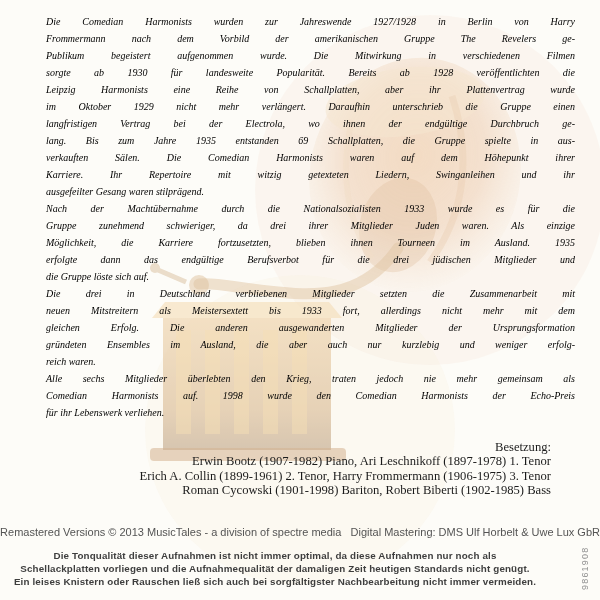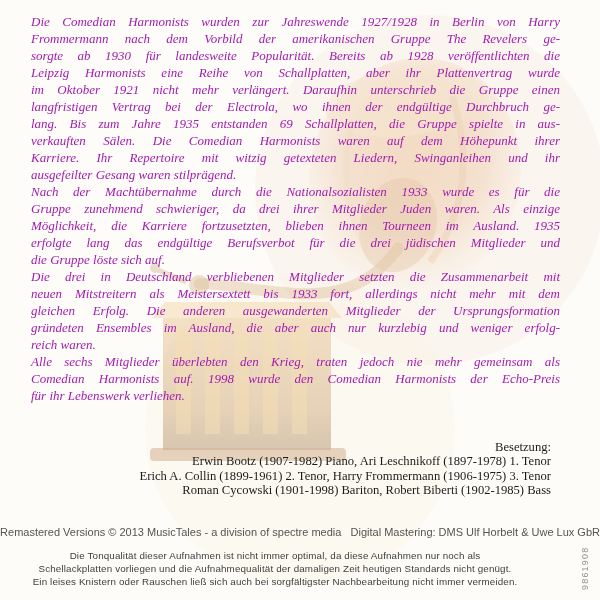--- a/index.html
+++ b/index.html
@@ -5,44 +5,44 @@
   html,body{margin:0;padding:0;}
   body{
     width:600px;height:600px;position:relative;overflow:hidden;
     background:#fdfcf8;
     font-family:"Liberation Serif", serif;
   }
   
   .bg-art{position:absolute;left:0;top:0;width:600px;height:600px;z-index:0;opacity:.55;}
   
   .liner{
-    position:absolute;left:31px;top:13px;width:529px;z-index:2;
-    font-style:italic;font-size:13px;line-height:17px;
-    color:#a21caf;
+    position:absolute;left:46px;top:13px;width:529px;z-index:2;
+    font-style:italic;font-size:10px;line-height:17px;
+    color:#000000;
   }
   .liner .jln{text-align:justify;text-align-last:justify;white-space:nowrap;}
   .liner .jln.pend{text-align-last:left;}
   
   .lineup{
     position:absolute;right:49px;top:440px;z-index:2;text-align:right;
     font-size:12.6px;line-height:14.3px;color:#1b1b1b;
     font-family:"Liberation Serif", serif;
   }
   .lineup .ln{white-space:pre;}
   
   .credits{
     position:absolute;left:0;width:600px;top:527px;z-index:2;text-align:right;
     font-family:"Liberation Sans", sans-serif;
     font-size:11px;line-height:11.5px;color:#545454;
   }
   .credits .ln{white-space:pre;}
   
   .note{
     position:absolute;left:0;width:550px;top:549px;z-index:2;text-align:center;
-    font-family:"Liberation Sans", sans-serif;font-weight:normal;
+    font-family:"Liberation Sans", sans-serif;font-weight:bold;
     font-size:9.8px;line-height:13px;color:#3e3e3e;letter-spacing:.15px;
   }
   .note .ln{white-space:pre;}
   
   .catalog{
     position:absolute;right:10px;top:526px;height:64px;z-index:2;
     writing-mode:vertical-rl;transform:rotate(180deg);
     font-family:"Liberation Sans", sans-serif;
     font-size:9px;letter-spacing:1.2px;color:#8f8f8f;
   }
@@ -93,32 +93,33 @@
     <rect x="234" y="330" width="15" height="104" fill="#f0c87f" opacity="0.5"></rect>
     <rect x="263" y="330" width="15" height="104" fill="#f0c87f" opacity="0.5"></rect>
     <rect x="292" y="330" width="15" height="104" fill="#f0c87f" opacity="0.5"></rect>
     <rect x="150" y="448" width="196" height="13" rx="4" fill="#b3793c" opacity="0.55"></rect>
   </g>
 </svg>
 
 <div class="liner">
     <div class="jln">Die Comedian Harmonists wurden zur Jahreswende 1927/1928 in Berlin von Harry</div>
     <div class="jln">Frommermann nach dem Vorbild der amerikanischen Gruppe The Revelers ge-</div>
+    <div class="jln">Publikum begeistert aufgenommen wurde. Die Mitwirkung in verschiedenen Filmen</div>
     <div class="jln">sorgte ab 1930 für landesweite Popularität. Bereits ab 1928 veröffentlichten die</div>
     <div class="jln">Leipzig Harmonists eine Reihe von Schallplatten, aber ihr Plattenvertrag wurde</div>
-    <div class="jln">im Oktober 1921 nicht mehr verlängert. Daraufhin unterschrieb die Gruppe einen</div>
+    <div class="jln">im Oktober 1929 nicht mehr verlängert. Daraufhin unterschrieb die Gruppe einen</div>
     <div class="jln">langfristigen Vertrag bei der Electrola, wo ihnen der endgültige Durchbruch ge-</div>
     <div class="jln">lang. Bis zum Jahre 1935 entstanden 69 Schallplatten, die Gruppe spielte in aus-</div>
     <div class="jln">verkauften Sälen. Die Comedian Harmonists waren auf dem Höhepunkt ihrer</div>
     <div class="jln">Karriere. Ihr Repertoire mit witzig getexteten Liedern, Swinganleihen und ihr</div>
     <div class="jln pend">ausgefeilter Gesang waren stilprägend.</div>
     <div class="jln">Nach der Machtübernahme durch die Nationalsozialisten 1933 wurde es für die</div>
     <div class="jln">Gruppe zunehmend schwieriger, da drei ihrer Mitglieder Juden waren. Als einzige</div>
     <div class="jln">Möglichkeit, die Karriere fortzusetzten, blieben ihnen Tourneen im Ausland. 1935</div>
-    <div class="jln">erfolgte lang das endgültige Berufsverbot für die drei jüdischen Mitglieder und</div>
+    <div class="jln">erfolgte dann das endgültige Berufsverbot für die drei jüdischen Mitglieder und</div>
     <div class="jln pend">die Gruppe löste sich auf.</div>
     <div class="jln">Die drei in Deutschland verbliebenen Mitglieder setzten die Zusammenarbeit mit</div>
     <div class="jln">neuen Mitstreitern als Meistersextett bis 1933 fort, allerdings nicht mehr mit dem</div>
     <div class="jln">gleichen Erfolg. Die anderen ausgewanderten Mitglieder der Ursprungsformation</div>
     <div class="jln">gründeten Ensembles im Ausland, die aber auch nur kurzlebig und weniger erfolg-</div>
     <div class="jln pend">reich waren.</div>
     <div class="jln">Alle sechs Mitglieder überlebten den Krieg, traten jedoch nie mehr gemeinsam als</div>
     <div class="jln">Comedian Harmonists auf. 1998 wurde den Comedian Harmonists der Echo-Preis</div>
     <div class="jln pend">für ihr Lebenswerk verliehen.</div>
   </div>

